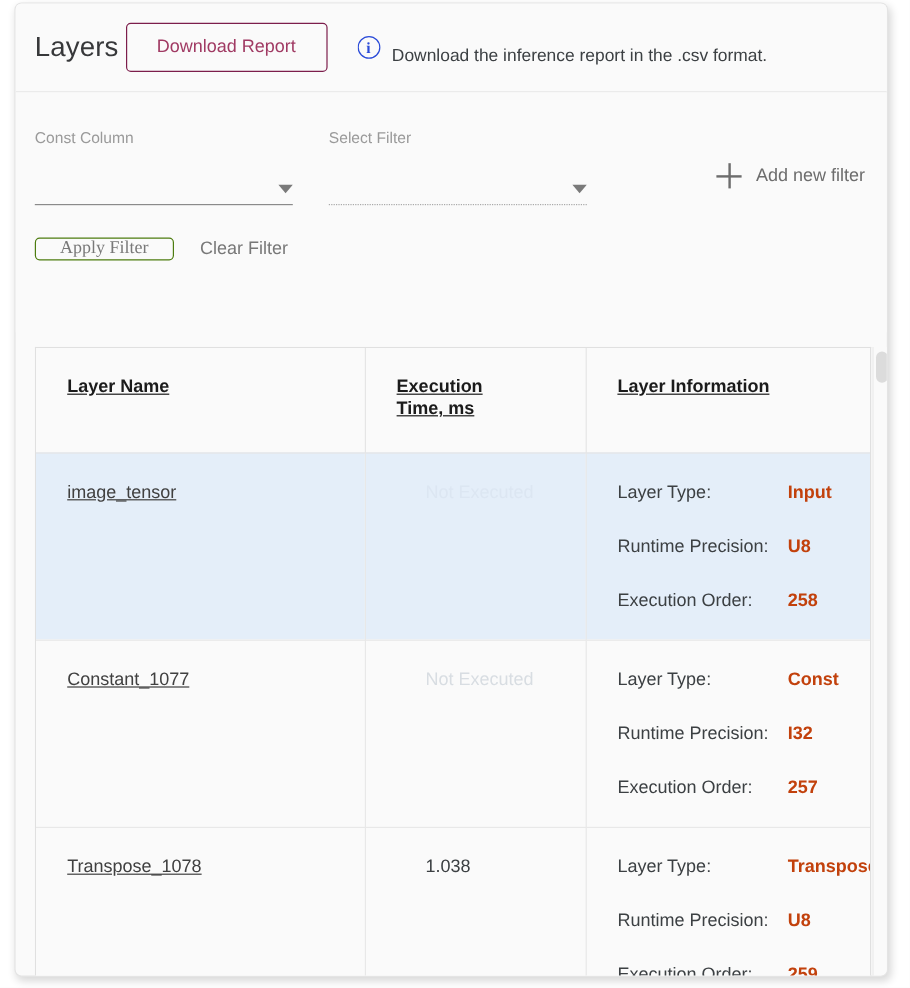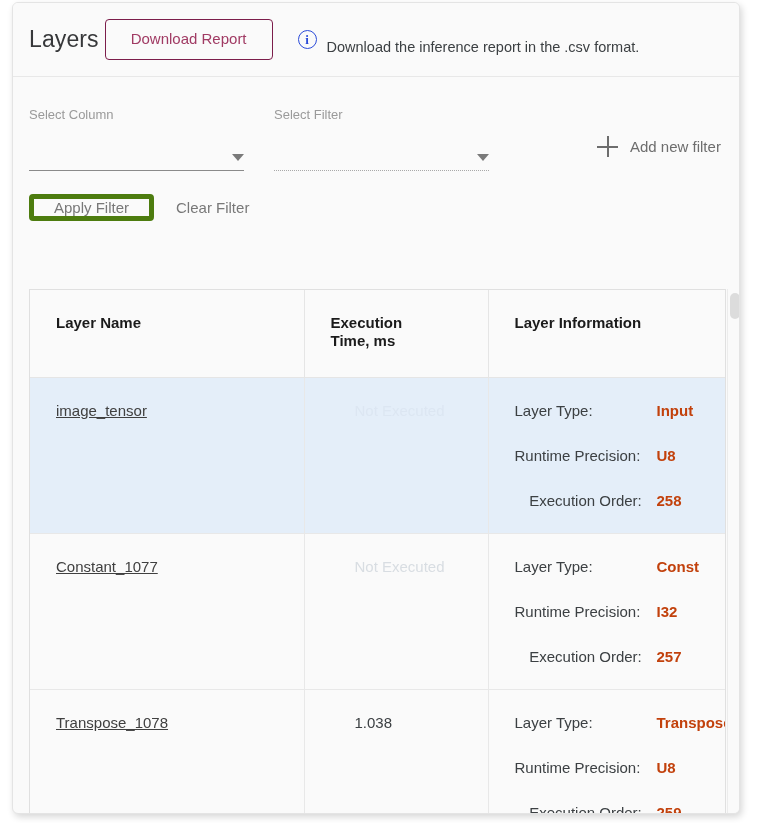--- a/index.html
+++ b/index.html
@@ -174,24 +174,24 @@
     color: #6d6d6d;
   }
 
   .action-row {
     display: flex;
     align-items: center;
     margin-top: 18px;
   }
 
   .apply-btn {
-    border: 5px solid #4d7c0f;
+    border: 1px solid #4d7c0f;
     background: transparent;
     color: #787878;
-    font-family: Liberation Sans, sans-serif;
+    font-family: Liberation Serif, serif;
     font-size: 15px;
     padding: 0 20px;
     border-radius: 4px;
     cursor: default;
   }
 
   .clear-btn {
     border: none;
     background: transparent;
     color: #787878;
@@ -237,20 +237,21 @@
     text-align: left;
     vertical-align: top;
     font-size: 15px;
     font-weight: 700;
     color: #1b1b1b;
     padding: 24px 18px 26px 26px;
     border-right: 1px solid #e5e5e5;
     border-bottom: 1px solid #e5e5e5;
     background: #fafafa;
     line-height: 1.22;
+    text-decoration: underline;
   }
   table.layers th:last-child { border-right: none; }
 
   table.layers td {
     vertical-align: top;
     border-right: 1px solid #e8e8e8;
     border-bottom: 1px solid #e8e8e8;
     padding: 24px 18px 24px 26px;
     font-size: 15px;
     background: #fafafa;
@@ -269,21 +270,21 @@
   .time-value { color: #3c4043; font-size: 15px; margin-left: 24px; }
   .time-value.not-executed { color: #d8dde2; }
   tr.selected .time-value.not-executed { color: #dce6f2; }
 
   .info-cell { height: 100%; }
   .info-line {
     display: flex;
     align-items: baseline;
     margin-bottom: 28px;
   }
-  .info-line:last-child { margin-bottom: 0; text-align: center; }
+  .info-line:last-child { margin-bottom: 0; }
   .info-key {
     color: #3c4043;
     font-size: 15px;
     min-width: 142px;
   }
   .info-val {
     color: #c2410c;
     font-size: 15px;
     font-weight: 700;
   }
@@ -318,21 +319,21 @@
     <div class="info-wrap">
       <span class="info-icon">i</span>
       <span class="info-text">Download the inference report in the .csv format.</span>
     </div>
   </div>
 
   <div class="filter-panel">
     <div class="filter-row">
 
       <div class="select-group">
-        <div class="select-label">Select Column</div>
+        <div class="select-label">Const Column</div>
         <div class="select-field solid">
           <span class="caret"></span>
         </div>
       </div>
 
       <div class="select-group">
         <div class="select-label">Select Filter</div>
         <div class="select-field dotted">
           <span class="caret"></span>
         </div>

